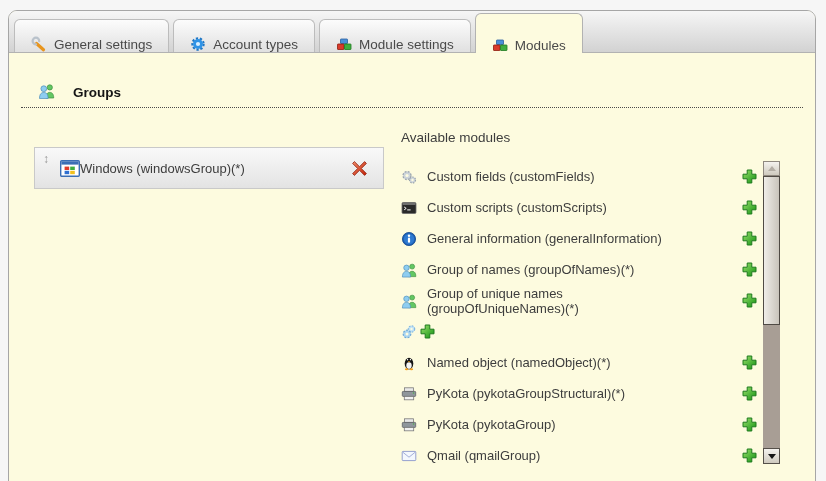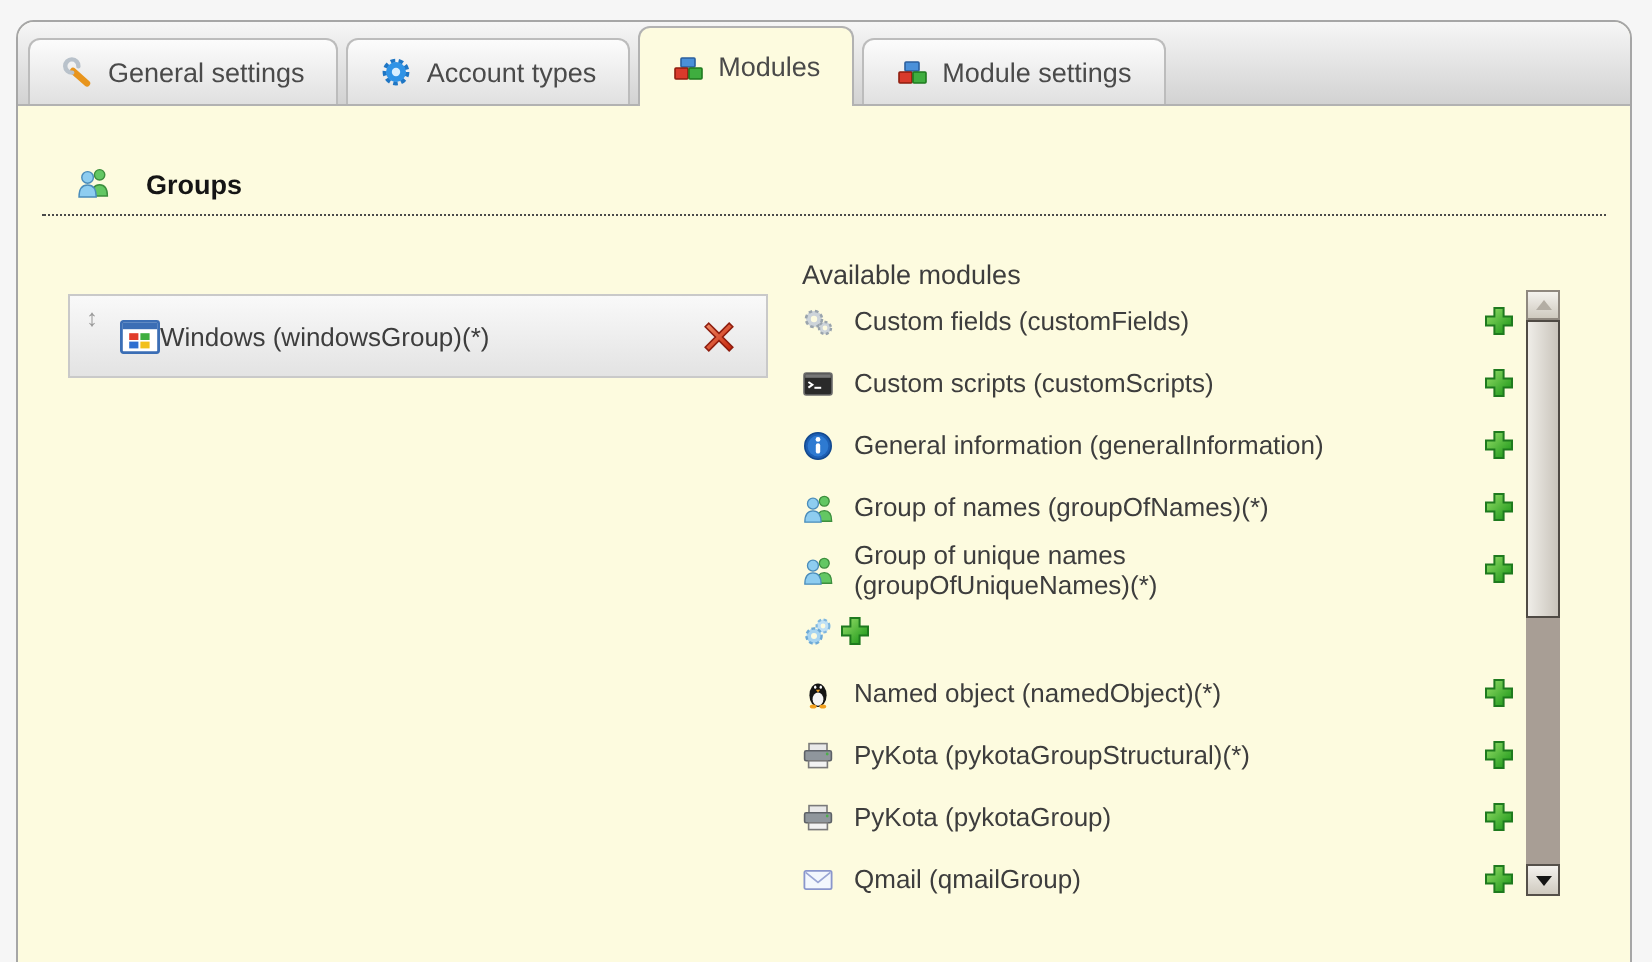--- a/index.html
+++ b/index.html
@@ -13,21 +13,21 @@
     background:#fdfbdf;border:1px solid #a6a6a6;border-radius:9px 9px 0 0;
     box-sizing:border-box;
   }
   
   .tabbar{
     height:41px;background:linear-gradient(#f6f6f6,#d2d2d2);
     border-bottom:1px solid #b2b2b2;border-radius:8px 8px 0 0;
     display:flex;align-items:flex-end;padding-left:5px;position:relative;
   }
   .tab{
-    display:flex;align-items:center;gap:7px;padding:0 16px;height:33px;
+    display:flex;align-items:flex-end;gap:7px;padding:0 16px;height:33px;
     background:linear-gradient(#fcfcfc,#e0e0e0);
     border:1px solid #bcbcbc;border-bottom:none;border-radius:6px 6px 0 0;
     margin-right:4px;color:#4a4a4a;font-size:13.5px;cursor:pointer;
     box-sizing:border-box;white-space:nowrap;
   }
   .tab.active{
     background:#fdfbdf;height:40px;margin-bottom:-1px;z-index:3;
     border-color:#b2b2b2;
   }
   .tab .ticon{display:flex;width:16px;height:16px;}
@@ -45,21 +45,21 @@
     margin:17px 0 0 13px;width:350px;height:42px;box-sizing:border-box;
     background:linear-gradient(#f9f9f9,#e3e3e3);
     border:1px solid #c9c9c9;
     display:flex;align-items:center;position:relative;cursor:move;
   }
   .drag-handle{position:absolute;left:8px;top:5px;color:#9a9a9a;font-size:12px;line-height:1;cursor:ns-resize;}
   .selected-box .mod-icon{margin-left:25px;display:flex;}
   .selected-box .mod-label{color:#3d3d3d;}
   .remove-btn{margin-left:auto;margin-right:15px;display:flex;cursor:pointer;}
   
-  .list-wrap{display:flex;align-items:flex-start;}
+  .list-wrap{display:flex;margin-top:16px;align-items:flex-start;}
   .avail-list{width:357px;flex:0 0 357px;}
   .avail-item{display:flex;align-items:center;min-height:31px;}
   .item-icon{flex:0 0 18px;display:flex;}
   .item-label{flex:1;margin-left:8px;white-space:pre-line;line-height:15px;padding-right:6px;}
   .add-btn{flex:0 0 17px;height:17px;display:flex;cursor:pointer;}
   
   .scrollbar{width:17px;height:303px;margin-left:5px;position:relative;background:#a89e95;flex:0 0 17px;}
   .sb-btn{position:absolute;left:0;right:0;height:15px;box-sizing:border-box;
     background:linear-gradient(#f4f2ee,#cfcabf);border:1px solid #8f887f;
     display:flex;align-items:center;justify-content:center;cursor:pointer;}
@@ -102,39 +102,39 @@
     <div class="tab">
       <span class="ticon">
         <svg width="16" height="16" viewBox="0 0 16 16">
             <circle cx="8" cy="8" r="5.7" fill="none" stroke="#1f76c4" stroke-width="2" stroke-dasharray="2.3 1.7"></circle>
             <circle cx="8" cy="8" r="5" fill="#2f93e6"></circle>
             <circle cx="8" cy="8" r="2.1" fill="#d9efff"></circle>
           </svg>
       </span>
       <span>Account types</span>
     </div>
+    <div class="tab">
+      <span class="ticon">
+        <svg width="16" height="16" viewBox="0 0 16 16">
+            <rect x="4.5" y="3" width="7" height="4.5" rx="0.5" fill="#4a90d9" stroke="#2b5f9e" stroke-width="0.8"></rect>
+            <rect x="1.5" y="8" width="6.5" height="5.5" rx="0.5" fill="#d93a2b" stroke="#8e1d0e" stroke-width="0.8"></rect>
+            <rect x="8.5" y="8" width="6.5" height="5.5" rx="0.5" fill="#3fae3f" stroke="#1e7a1e" stroke-width="0.8"></rect>
+          </svg>
+      </span>
+      <span>Module settings</span>
+    </div>
     <div class="tab active">
       <span class="ticon">
         <svg width="16" height="16" viewBox="0 0 16 16">
             <rect x="4.5" y="3" width="7" height="4.5" rx="0.5" fill="#4a90d9" stroke="#2b5f9e" stroke-width="0.8"></rect>
             <rect x="1.5" y="8" width="6.5" height="5.5" rx="0.5" fill="#d93a2b" stroke="#8e1d0e" stroke-width="0.8"></rect>
             <rect x="8.5" y="8" width="6.5" height="5.5" rx="0.5" fill="#3fae3f" stroke="#1e7a1e" stroke-width="0.8"></rect>
           </svg>
       </span>
       <span>Modules</span>
-    </div>
-    <div class="tab">
-      <span class="ticon">
-        <svg width="16" height="16" viewBox="0 0 16 16">
-            <rect x="4.5" y="3" width="7" height="4.5" rx="0.5" fill="#4a90d9" stroke="#2b5f9e" stroke-width="0.8"></rect>
-            <rect x="1.5" y="8" width="6.5" height="5.5" rx="0.5" fill="#d93a2b" stroke="#8e1d0e" stroke-width="0.8"></rect>
-            <rect x="8.5" y="8" width="6.5" height="5.5" rx="0.5" fill="#3fae3f" stroke="#1e7a1e" stroke-width="0.8"></rect>
-          </svg>
-      </span>
-      <span>Module settings</span>
     </div>
   </div>
 
   <div class="content">
 
     <div class="section">
       <div class="section-head">
         <span class="ticon">
           <svg width="18" height="16" viewBox="0 0 18 16">
               <circle cx="11.8" cy="4.4" r="2.6" fill="#63c763" stroke="#3d8e3d" stroke-width="0.7"></circle>

